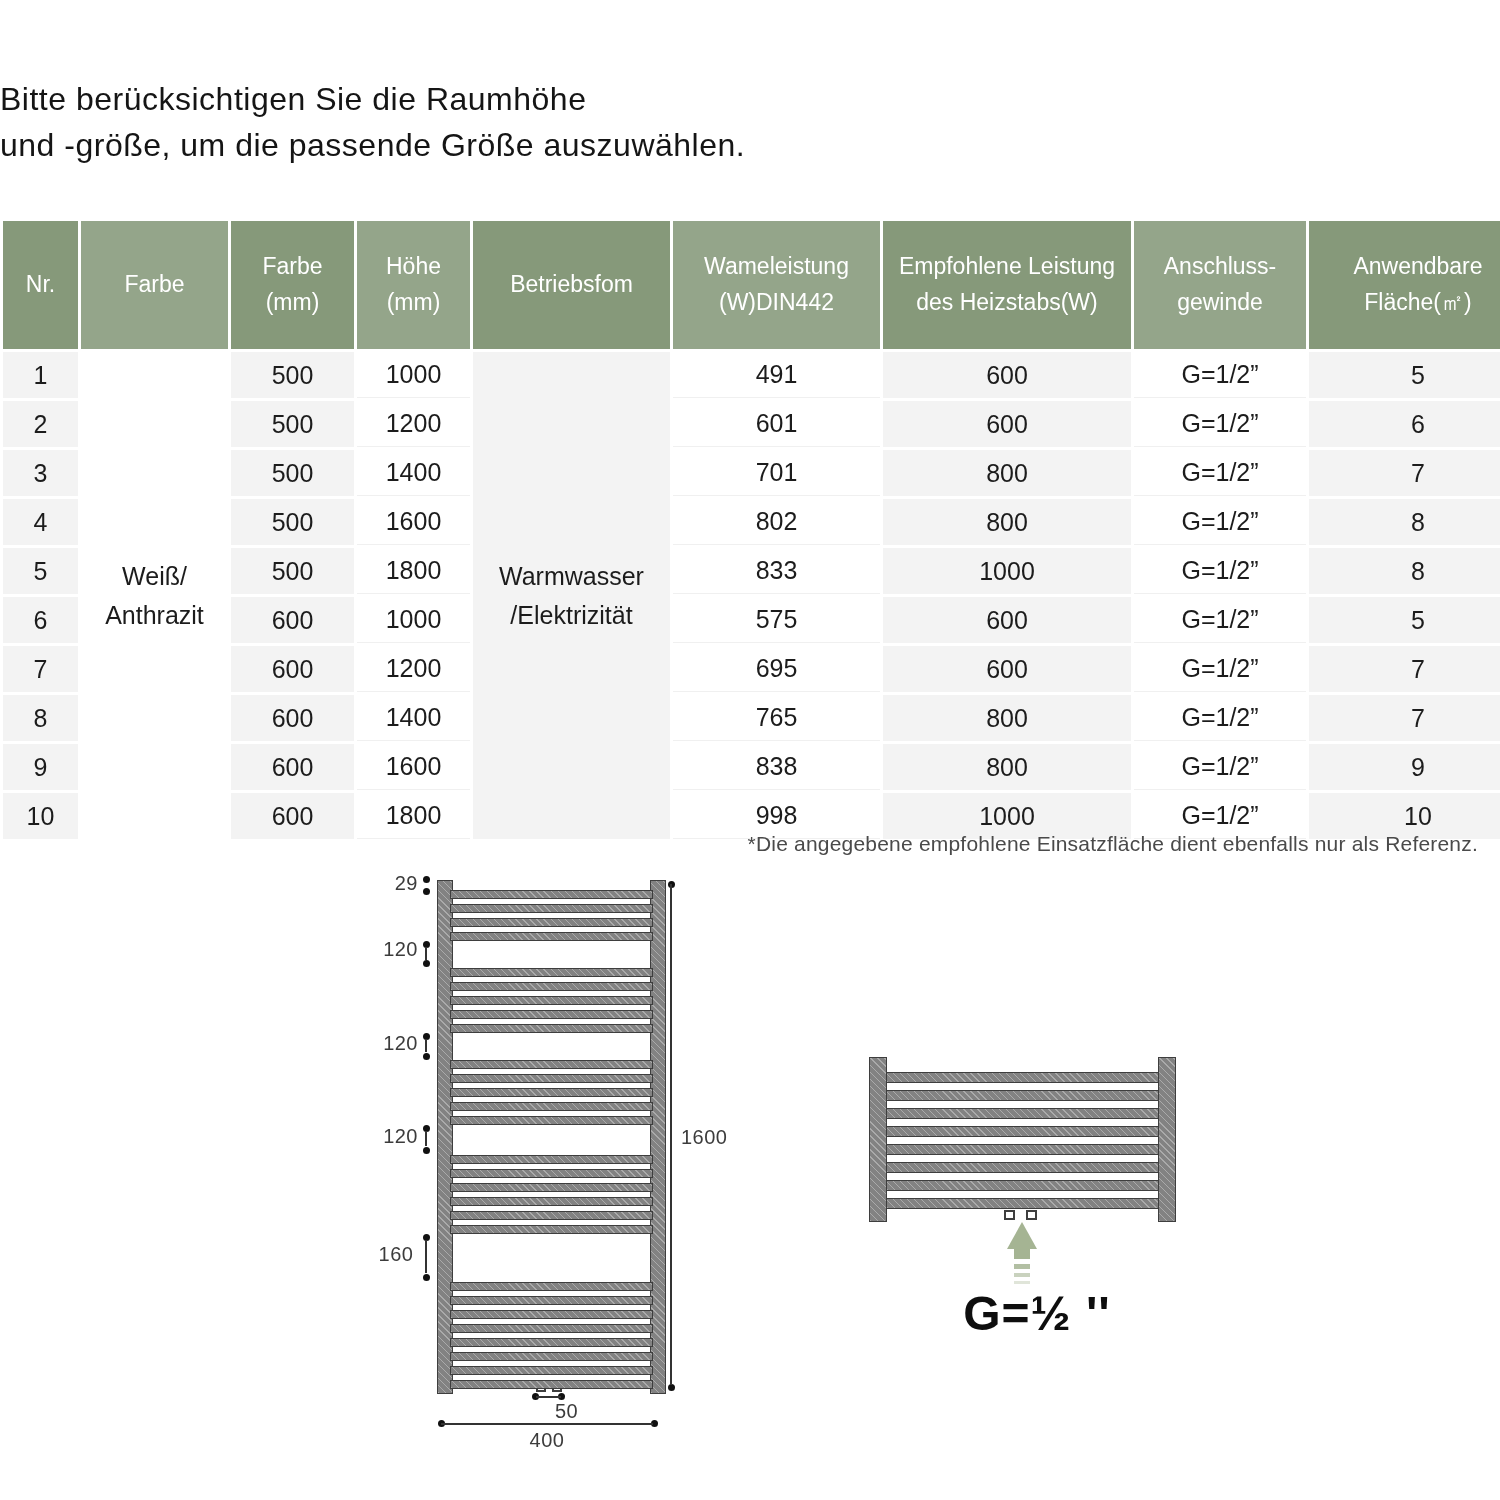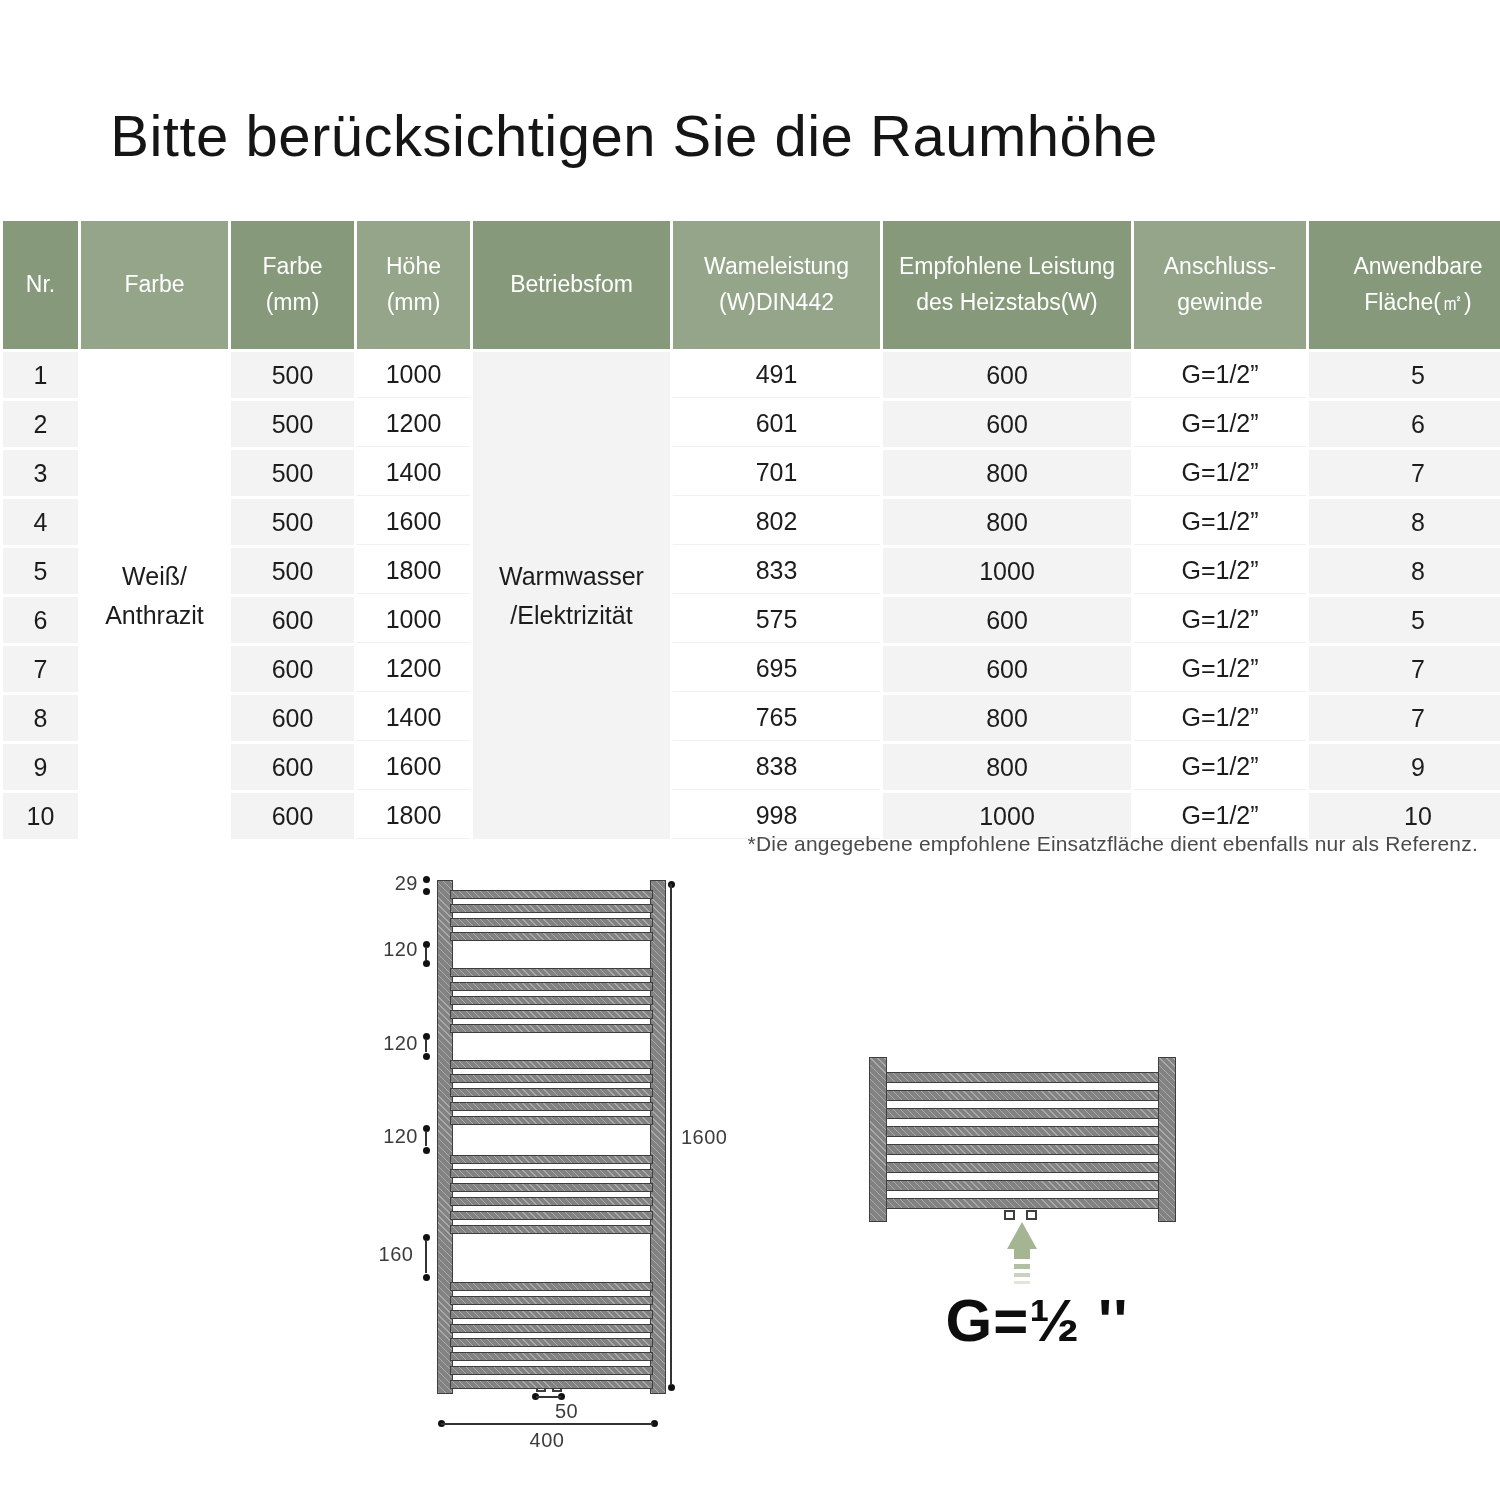--- a/index.html
+++ b/index.html
@@ -1,21 +1,21 @@
 <!DOCTYPE html>
 <html style="--green-dark: #86997a; --green-light: #94a58a; --cell-gray: #f3f3f3; --arrow-green: #a5b493;"><head>
 <meta charset="utf-8">
 <style>
   html,body{margin:0;padding:0;background:#ffffff;}
   body{width:1500px;height:1500px;position:relative;overflow:hidden;
        font-family:"Liberation Sans", sans-serif;color:#1c1c1c;}
 
   
-  .page-title{position:absolute;top:56px;left:0;width:1268px;text-align:center;
-    font-size:58px;line-height:1.42;font-weight:500;letter-spacing:.5px;color:#151515;}
+  .page-title{position:absolute;top:56px;left:0;width:1268px;
+    font-size:32px;line-height:1.42;font-weight:500;letter-spacing:.5px;color:#151515;}
 
   
   table.spec{position:absolute;top:218px;left:0;width:1500px;table-layout:fixed;
     border-collapse:separate;border-spacing:3px;}
   table.spec th{height:126px;font-size:23px;font-weight:400;color:#ffffff;
     text-align:center;vertical-align:middle;white-space:pre-line;line-height:1.55;}
   th.g-dark{background:var(--green-dark);}
   th.g-light{background:var(--green-light);}
   table.spec td{height:43px;text-align:center;vertical-align:middle;
     font-size:25px;font-weight:500;color:#1c1c1c;}
@@ -51,27 +51,27 @@
   .arrow-head{position:absolute;left:1007px;top:1222px;width:0;height:0;
     border-left:15px solid transparent;border-right:15px solid transparent;
     border-bottom:27px solid var(--arrow-green);}
   .arrow-shaft{position:absolute;left:1014px;top:1249px;width:16px;height:10px;
     background:var(--arrow-green);}
   .arrow-dash{position:absolute;left:1014px;width:16px;background:var(--arrow-green);}
   .dash1{top:1264px;height:5px;opacity:.85;}
   .dash2{top:1273px;height:4px;opacity:.6;}
   .dash3{top:1281px;height:3px;opacity:.35;}
   .thread-label{position:absolute;left:942px;top:1286px;width:190px;text-align:center;
-    font-size:60px;font-weight:700;color:#0e0e0e;letter-spacing:1px;}
+    font-size:48px;font-weight:700;color:#0e0e0e;letter-spacing:1px;}
 </style>
 </head>
 <body>
 
 <h1 class="page-title"><span>Bitte berücksichtigen Sie die Raumhöhe</span><br>
-</h1>
+<span>und -größe, um die passende Größe auszuwählen.</span></h1>
 
 <table class="spec">
   <colgroup>
     <col style="width:75px">
       <col style="width:147px">
       <col style="width:123px">
     <col style="width:113px">
       <col style="width:197px">
       <col style="width:207px">
     <col style="width:248px">

